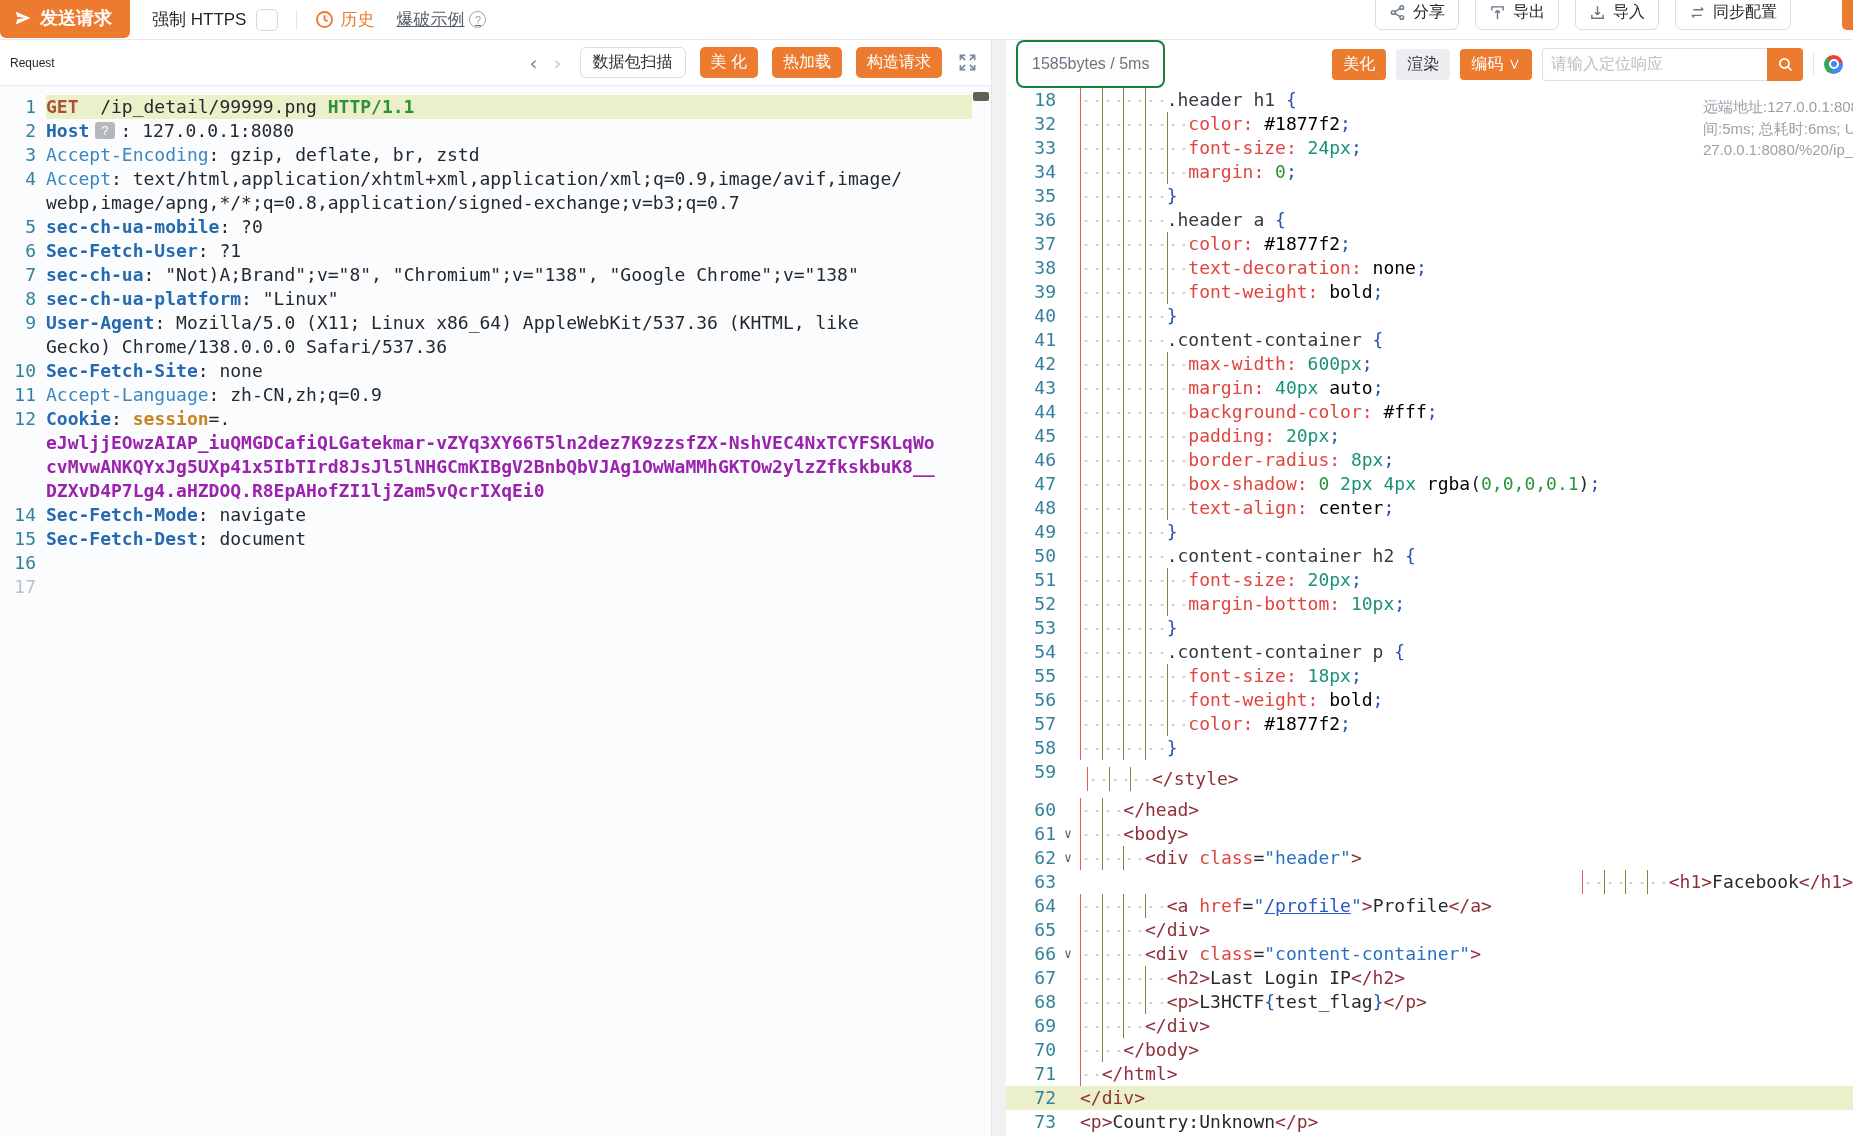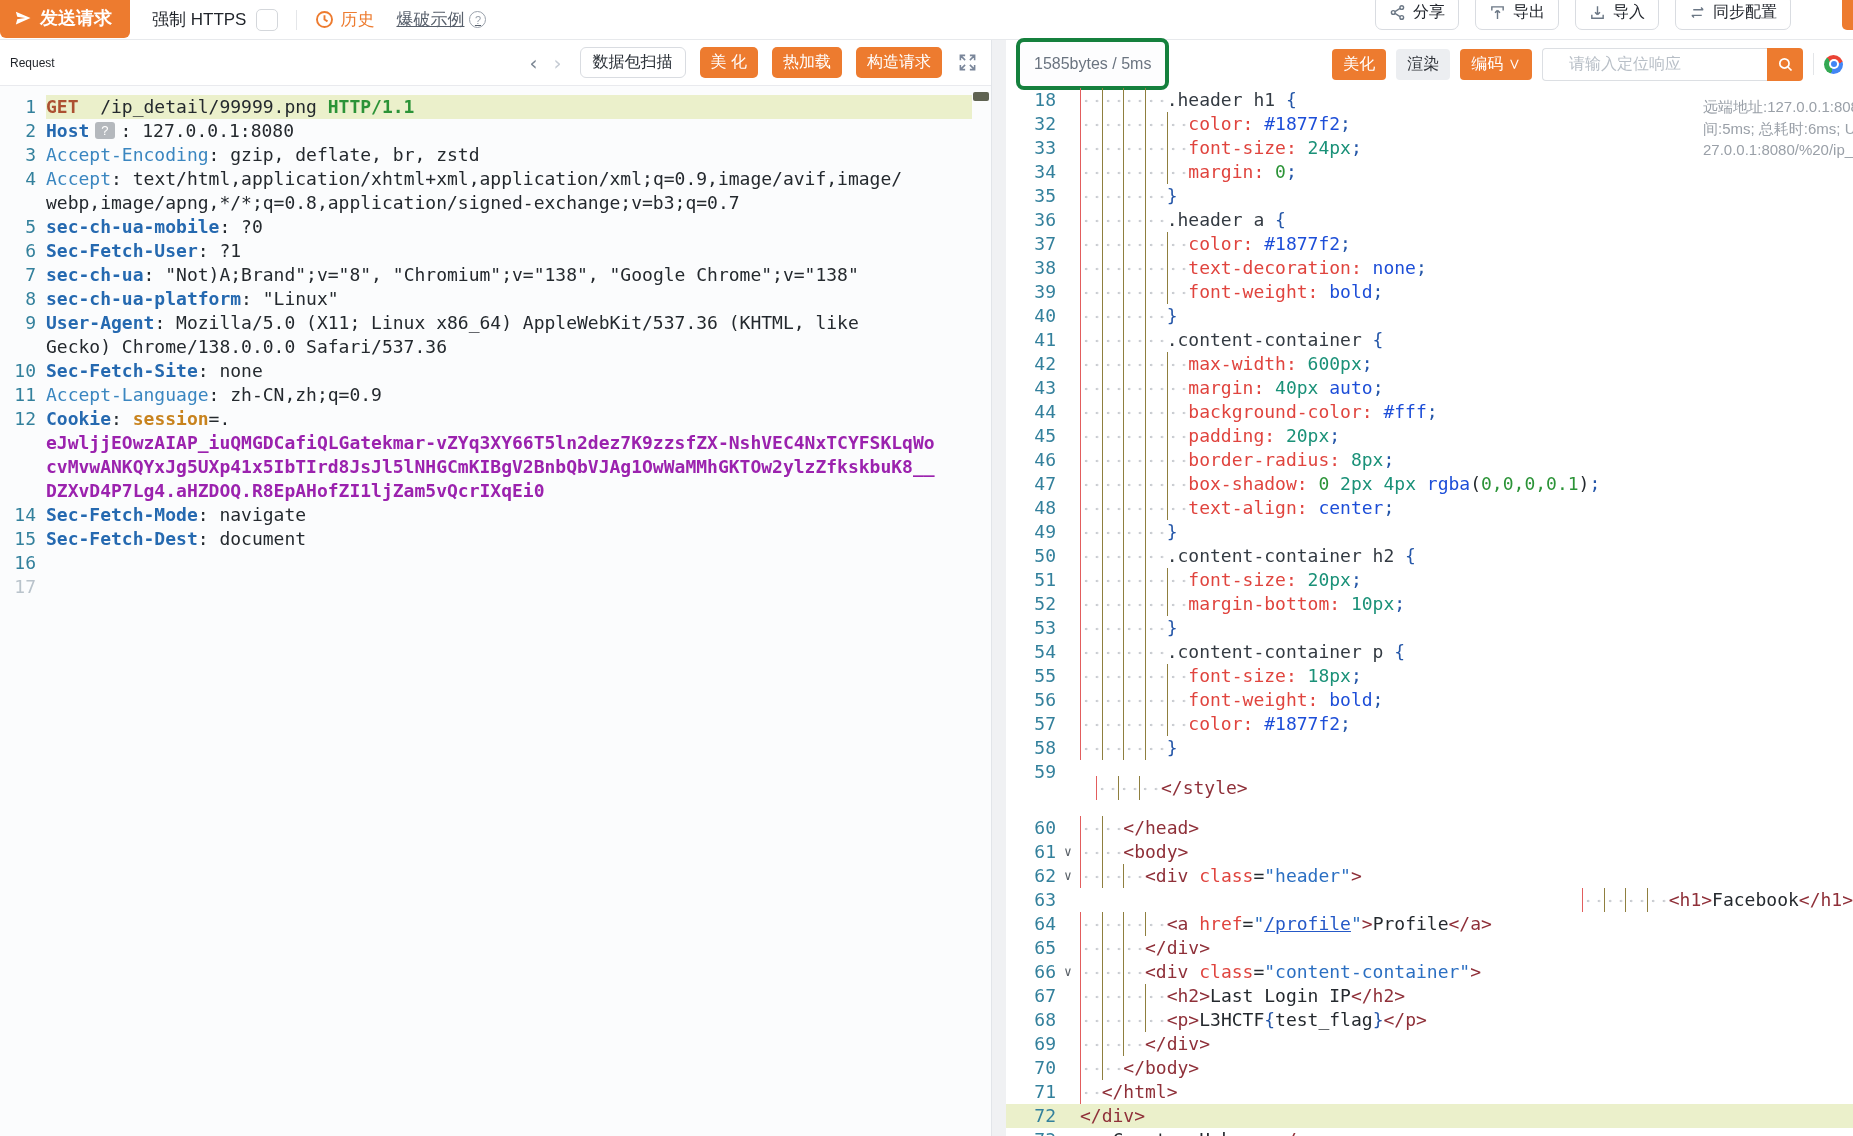--- a/index.html
+++ b/index.html
@@ -51,26 +51,26 @@
   .t-hnb { color:#2569b0; font-weight:bold; }
   .t-p   { color:#24292e; }
   .t-sess{ color:#c8831e; font-weight:bold; }
   .t-ck  { color:#9b22ae; font-weight:bold; }
   .t-badge { font-family:"Liberation Sans", sans-serif; font-size:13px; background:#b4b8bd; color:#fff; border-radius:3px; padding:1px 6px; margin:0 6px; vertical-align:2px; }
 
   .scroll-thumb { position:absolute; top:6px; right:2px; width:16px; height:9px; background:#5f6352; border-radius:2px; }
 
   
   .resp-toolbar { height:48px; display:flex; align-items:center; padding:0 10px; flex:0 0 auto; }
-  .stats-badge { border:4px solid #15803d; background:#fdfdfe; color:#6b7480; border-radius:8px; font-size:16px; padding:13px 14px; }
+  .stats-badge { border:2px solid #15803d; background:#fdfdfe; color:#6b7480; border-radius:8px; font-size:16px; padding:13px 14px; }
   .resp-toolbar .spacer { flex:1; }
   .rb-orange { height:31px; background:#ED7B2F; color:#fff; border:none; border-radius:4px; font-size:16px; padding:0 11px; margin-left:10px; cursor:pointer; }
   .rb-gray { height:31px; background:#eceef1; color:#30343a; border:none; border-radius:4px; font-size:16px; padding:0 11px; margin-left:10px; cursor:pointer; }
   .search-wrap { display:flex; margin-left:10px; }
-  .search-input { width:225px; height:33px; border:1px solid #dcdfe3; border-right:none; border-radius:4px 0 0 4px; font-size:16px; padding:0 26px; color:#333; outline:none; }
+  .search-input { width:225px; height:33px; border:1px solid #dcdfe3; border-right:none; border-radius:4px 0 0 4px; font-size:16px; padding:0 8px; color:#333; outline:none; }
   .search-input::placeholder { color:#b8bfc7; }
   .search-btn { width:36px; height:33px; background:#ED7B2F; border:none; border-radius:0 4px 4px 0; cursor:pointer; display:flex; align-items:center; justify-content:center; }
   .tb-div { width:1px; height:22px; background:#e3e5e8; margin:0 10px; }
   .chrome-icon { width:19px; height:19px; border-radius:50%; position:relative; cursor:pointer;
     background:conic-gradient(from -45deg, #ea4335 0 120deg, #4285f4 120deg 240deg, #34a853 240deg 360deg); }
   .chrome-icon i { position:absolute; left:4.5px; top:4.5px; width:10px; height:10px; border-radius:50%; background:#fff; }
   .chrome-icon b { position:absolute; left:6.5px; top:6.5px; width:6px; height:6px; border-radius:50%; background:#4285f4; }
 
   
   .resp-code { position:relative; flex:1; overflow:hidden;
@@ -80,21 +80,21 @@
   .resp-num { flex:0 0 50px; text-align:right; color:#33809c; user-select:none; }
   .resp-num.gray { color:#b9c3cb; }
   .fold { flex:0 0 24px; text-align:center; color:#5a6168; font-size:13px; user-select:none; cursor:pointer; }
   .gu { display:inline-block; width:2ch; height:24px; vertical-align:top; border-left:1px solid #8f7f3f;
         background-image:radial-gradient(circle at 5px 13px, #c9ccd1 1.3px, transparent 1.6px);
         background-size:10.84px 24px; background-repeat:repeat-x; }
   .gu-first { border-left-color:#e25d5d; }
 
   .t-sel { color:#333a42; }
   .t-prop{ color:#e0443e; }
-  .t-kw  { color:#1d4ed8; }
+  .t-kw  { color:#000000; }
   .t-unit{ color:#1a9178; }
   .t-num { color:#2b9337; }
   .t-semi{ color:#2456a8; }
   .t-br  { color:#2456a8; }
   .t-tag { color:#8f3039; }
   .t-attr{ color:#e0443e; }
   .t-str { color:#2b6fc2; }
   .t-lnk { color:#2559c7; text-decoration:underline; }
   .t-txt { color:#24292e; }
   .t-pl  { color:#24292e; }
@@ -270,21 +270,21 @@
         <div class="resp-row"><span class="resp-num">49</span><span class="fold"></span><span class="req-code" style="margin: 0px; white-space: pre;"><span class="gu gu-first"></span><span class="gu"></span><span class="gu"></span><span class="gu"></span><span class="t-br">}</span></span></div>
         <div class="resp-row"><span class="resp-num">50</span><span class="fold"></span><span class="req-code" style="margin: 0px; white-space: pre;"><span class="gu gu-first"></span><span class="gu"></span><span class="gu"></span><span class="gu"></span><span class="t-sel">.content-container h2 </span><span class="t-br">{</span></span></div>
         <div class="resp-row"><span class="resp-num">51</span><span class="fold"></span><span class="req-code" style="margin: 0px; white-space: pre;"><span class="gu gu-first"></span><span class="gu"></span><span class="gu"></span><span class="gu"></span><span class="gu"></span><span class="t-prop">font-size:</span><span class="t-pl"> </span><span class="t-unit">20px</span><span class="t-semi">;</span></span></div>
         <div class="resp-row"><span class="resp-num">52</span><span class="fold"></span><span class="req-code" style="margin: 0px; white-space: pre;"><span class="gu gu-first"></span><span class="gu"></span><span class="gu"></span><span class="gu"></span><span class="gu"></span><span class="t-prop">margin-bottom:</span><span class="t-pl"> </span><span class="t-unit">10px</span><span class="t-semi">;</span></span></div>
         <div class="resp-row"><span class="resp-num">53</span><span class="fold"></span><span class="req-code" style="margin: 0px; white-space: pre;"><span class="gu gu-first"></span><span class="gu"></span><span class="gu"></span><span class="gu"></span><span class="t-br">}</span></span></div>
         <div class="resp-row"><span class="resp-num">54</span><span class="fold"></span><span class="req-code" style="margin: 0px; white-space: pre;"><span class="gu gu-first"></span><span class="gu"></span><span class="gu"></span><span class="gu"></span><span class="t-sel">.content-container p </span><span class="t-br">{</span></span></div>
         <div class="resp-row"><span class="resp-num">55</span><span class="fold"></span><span class="req-code" style="margin: 0px; white-space: pre;"><span class="gu gu-first"></span><span class="gu"></span><span class="gu"></span><span class="gu"></span><span class="gu"></span><span class="t-prop">font-size:</span><span class="t-pl"> </span><span class="t-unit">18px</span><span class="t-semi">;</span></span></div>
         <div class="resp-row"><span class="resp-num">56</span><span class="fold"></span><span class="req-code" style="margin: 0px; white-space: pre;"><span class="gu gu-first"></span><span class="gu"></span><span class="gu"></span><span class="gu"></span><span class="gu"></span><span class="t-prop">font-weight:</span><span class="t-pl"> </span><span class="t-kw">bold</span><span class="t-semi">;</span></span></div>
         <div class="resp-row"><span class="resp-num">57</span><span class="fold"></span><span class="req-code" style="margin: 0px; white-space: pre;"><span class="gu gu-first"></span><span class="gu"></span><span class="gu"></span><span class="gu"></span><span class="gu"></span><span class="t-prop">color:</span><span class="t-pl"> </span><span class="t-kw">#1877f2</span><span class="t-semi">;</span></span></div>
         <div class="resp-row"><span class="resp-num">58</span><span class="fold"></span><span class="req-code" style="margin: 0px; white-space: pre;"><span class="gu gu-first"></span><span class="gu"></span><span class="gu"></span><span class="gu"></span><span class="t-br">}</span></span></div>
-        <div class="resp-row"><span class="resp-num">59</span><span class="fold"></span><span class="req-code" style="margin: 16px; white-space: pre;"><span class="gu gu-first"></span><span class="gu"></span><span class="gu"></span><span class="t-tag">&lt;/style&gt;</span></span></div>
+        <div class="resp-row"><span class="resp-num">59</span><span class="fold"></span><span class="req-code" style="margin: 7px; white-space: pre;"><span class="gu gu-first"></span><span class="gu"></span><span class="gu"></span><span class="t-tag">&lt;/style&gt;</span></span></div>
         <div class="resp-row"><span class="resp-num">60</span><span class="fold"></span><span class="req-code" style="margin: 0px; white-space: pre;"><span class="gu gu-first"></span><span class="gu"></span><span class="t-tag">&lt;/head&gt;</span></span></div>
         <div class="resp-row"><span class="resp-num">61</span><span class="fold">∨</span><span class="req-code" style="margin: 0px; white-space: pre;"><span class="gu gu-first"></span><span class="gu"></span><span class="t-tag">&lt;body&gt;</span></span></div>
         <div class="resp-row"><span class="resp-num">62</span><span class="fold">∨</span><span class="req-code" style="margin: 0px; white-space: pre;"><span class="gu gu-first"></span><span class="gu"></span><span class="gu"></span><span class="t-tag">&lt;div</span><span class="t-pl"> </span><span class="t-attr">class</span><span class="t-pl">=</span><span class="t-str">"header"</span><span class="t-tag">&gt;</span></span></div>
         <div class="resp-row"><span class="resp-num">63</span><span class="fold"></span><span class="req-code" style="margin: 0px; white-space: pre; text-align: right;"><span class="gu gu-first"></span><span class="gu"></span><span class="gu"></span><span class="gu"></span><span class="t-tag">&lt;h1&gt;</span><span class="t-txt">Facebook</span><span class="t-tag">&lt;/h1&gt;</span></span></div>
         <div class="resp-row"><span class="resp-num">64</span><span class="fold"></span><span class="req-code" style="margin: 0px; white-space: pre;"><span class="gu gu-first"></span><span class="gu"></span><span class="gu"></span><span class="gu"></span><span class="t-tag">&lt;a</span><span class="t-pl"> </span><span class="t-attr">href</span><span class="t-pl">=</span><span class="t-str">"</span><span class="t-lnk">/profile</span><span class="t-str">"</span><span class="t-tag">&gt;</span><span class="t-txt">Profile</span><span class="t-tag">&lt;/a&gt;</span></span></div>
         <div class="resp-row"><span class="resp-num">65</span><span class="fold"></span><span class="req-code" style="margin: 0px; white-space: pre;"><span class="gu gu-first"></span><span class="gu"></span><span class="gu"></span><span class="t-tag">&lt;/div&gt;</span></span></div>
         <div class="resp-row"><span class="resp-num">66</span><span class="fold">∨</span><span class="req-code" style="margin: 0px; white-space: pre;"><span class="gu gu-first"></span><span class="gu"></span><span class="gu"></span><span class="t-tag">&lt;div</span><span class="t-pl"> </span><span class="t-attr">class</span><span class="t-pl">=</span><span class="t-str">"content-container"</span><span class="t-tag">&gt;</span></span></div>
         <div class="resp-row"><span class="resp-num">67</span><span class="fold"></span><span class="req-code" style="margin: 0px; white-space: pre;"><span class="gu gu-first"></span><span class="gu"></span><span class="gu"></span><span class="gu"></span><span class="t-tag">&lt;h2&gt;</span><span class="t-txt">Last Login IP</span><span class="t-tag">&lt;/h2&gt;</span></span></div>
         <div class="resp-row"><span class="resp-num">68</span><span class="fold"></span><span class="req-code" style="margin: 0px; white-space: pre;"><span class="gu gu-first"></span><span class="gu"></span><span class="gu"></span><span class="gu"></span><span class="t-tag">&lt;p&gt;</span><span class="t-txt">L3HCTF</span><span class="t-br">{</span><span class="t-txt">test_flag</span><span class="t-br">}</span><span class="t-tag">&lt;/p&gt;</span></span></div>
         <div class="resp-row"><span class="resp-num">69</span><span class="fold"></span><span class="req-code" style="margin: 0px; white-space: pre;"><span class="gu gu-first"></span><span class="gu"></span><span class="gu"></span><span class="t-tag">&lt;/div&gt;</span></span></div>

